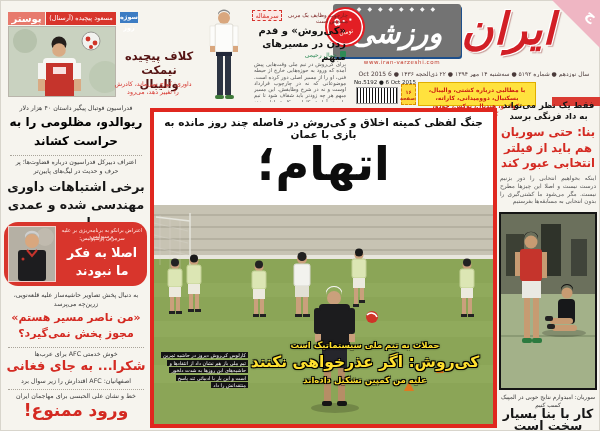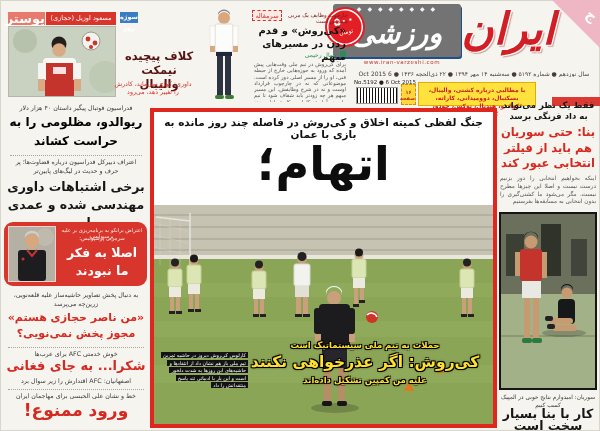--- a/index.html
+++ b/index.html
@@ -45,22 +45,22 @@
   <div class="abs ctr b" style="left:401px;top:84px;width:15px;height:21px;background:#ffd83d;border:1px dashed #d98e00;
               color:#c42a10;font-size:5px;line-height:6px;padding-top:4px;">۱۶ صفحه</div>
   <div class="abs ctr b" style="left:418px;top:82px;width:118px;height:24px;background:#ffe23e;border:1px solid #e0ae00;
               color:#cc1d10;font-size:6px;line-height:8px;padding:3px 4px;">با مطالبی درباره کشتی، والیبال، بسکتبال، دوومیدانی، کاراته، تکواندو، هندبال، بوکس، جودو، کوهنوردی و...</div>
 
   <div class="abs" style="left:552px;top:0;width:48px;height:48px;background:#efb6c3;
               clip-path:polygon(0 0,100% 0,100% 100%);"></div>
   <div class="abs b" style="left:578px;top:4px;width:20px;font-size:14px;color:#ffffff;transform:rotate(40deg);">ج</div>
   <div class="abs" style="left:552px;top:97px;width:48px;height:9px;background:#da3a31;"></div>
 
-  <div class="abs ctr b" style="left:8px;top:12px;width:37px;height:13px;background:#e77a6d;color:#fff;font-size:13px;line-height:13px;">پوستر</div>
-  <div class="abs ctr" style="left:46px;top:12px;width:70px;height:13px;background:#d8352c;color:#fff;font-size:6.5px;line-height:13px;">مسعود اوزیل (حجازی)</div>
+  <div class="abs ctr b" style="left:8px;top:12px;width:37px;height:13px;background:#e77a6d;color:#fff;font-size:10px;line-height:13px;">پوستر</div>
+  <div class="abs ctr" style="left:46px;top:12px;width:70px;height:13px;background:#d8352c;color:#fff;font-size:6.5px;line-height:13px;">مسعود پیچیده (آرسنال)</div>
   <div class="abs photo" style="left:8px;top:26px;width:108px;height:71px;border:1px solid #b9b5ab;background:#c9d2c0;">
     <svg width="106" height="69" viewBox="0 0 106 69">
       <rect width="106" height="69" fill="#c9d2c0"></rect>
       <circle cx="16" cy="14" r="12" fill="#aab89f" opacity=".6"></circle>
       <circle cx="96" cy="50" r="16" fill="#b7c4ab" opacity=".6"></circle>
       <circle cx="82" cy="14" r="9" fill="#f2f2ef" stroke="#9a9a94"></circle>
       <circle cx="79" cy="12" r="2.4" fill="#cf3428"></circle>
         <circle cx="86" cy="16" r="2.4" fill="#cf3428"></circle>
         <circle cx="82" cy="20" r="2" fill="#cf3428"></circle>
       <circle cx="50" cy="17" r="7.5" fill="#241f1c"></circle>
@@ -104,39 +104,39 @@
     <span style="display:inline-block;width:6px;height:6px;background:#2e8b57;border-radius:1px;margin-left:3px;"></span><span>جمال رحیمی</span>
   </div>
   <div class="abs" style="left:254px;top:61px;width:92px;height:41px;font-size:5.3px;color:#555;line-height:6.3px;
               text-align:justify;overflow:hidden;">برای کی‌روش در تیم ملی وقت‌هایی پیش آمده که ورود به حوزه‌هایی خارج از حیطه فنی، او را از مسیر اصلی دور کرده است. موضوعاتی که نه در چارچوب قرارداد اوست و نه در شرح وظایفش. این مسیر مبهم هر چه زودتر باید شفاف شود تا تیم ملی در آرامش کامل به کارش ادامه دهد و از حاشیه‌ها دور بماند.</div>
 
   <div class="abs ctr kick" style="left:6px;top:104px;width:140px;font-size:6.3px;">فدراسیون فوتبال پیگیر داستان ۴۰ هزار دلار</div>
   <div class="abs ctr b red" style="left:6px;top:113px;width:140px;font-size:12px;line-height:19px;color:#000000;">ریوالدو، مظلومی را به حراست کشاند</div>
   <div class="abs ctr kick dotted-top" style="left:10px;top:155px;width:132px;font-size:6.3px;line-height:8.5px;">اعتراف دبیرکل فدراسیون درباره قضاوت‌ها؛ پر حرف و حدیث در لیگ‌های پایین‌تر</div>
   <div class="abs ctr b dark" style="left:6px;top:178px;width:140px;font-size:12.5px;line-height:18px;">برخی اشتباهات داوری مهندسی شده و عمدی است</div>
 
-  <div class="abs" style="left:4px;top:222px;width:143px;height:64px;background:#d8352c;border-radius:9px;">
+  <div class="abs" style="left:4px;top:222px;width:143px;height:64px;background:#d8352c;border-radius:14px;">
     <div class="abs photo" style="left:4px;top:4px;width:48px;height:56px;border:1px solid #f3d0cb;background:#b5b0a4;">
       <svg width="46" height="54" viewBox="0 0 46 54">
         <rect width="46" height="54" fill="#b5b0a4"></rect>
         <circle cx="36" cy="10" r="9" fill="#c4bfb2" opacity=".7"></circle>
         <circle cx="23" cy="14" r="7" fill="#d9a77e"></circle>
         <path d="M16 11 A7.5 7.5 0 0 1 30 11 L30 8 A8 8 0 0 0 16 8 Z" fill="#cfcfcf"></path>
         <rect x="9" y="23" width="28" height="31" rx="3" fill="#1d1d1f"></rect>
         <path d="M18 23 L23 29 L28 23" stroke="#c5342c" stroke-width="2" fill="none"></path>
         <circle cx="14" cy="32" r="1.5" fill="#c5342c"></circle>
       </svg>
     </div>
     <div class="abs ctr" style="left:56px;top:5px;width:84px;font-size:5.3px;color:#ffe9e4;">اعتراض برانکو به برنامه‌ریزی بر علیه پرسپولیس</div>
     <div class="abs ctr" style="left:56px;top:13px;width:84px;font-size:5.3px;color:#ffe9e4;">سرمربی پرسپولیس:</div>
     <div class="abs ctr b" style="left:56px;top:22px;width:84px;font-size:12.5px;color:#ffffff;line-height:18px;">اصلا به فکر ما نبودند</div>
   </div>
 
   <div class="abs ctr kick" style="left:8px;top:291px;width:136px;font-size:6.3px;line-height:8.5px;">به دنبال پخش تصاویر حاشیه‌ساز علیه قلعه‌نویی، زرین‌چه می‌پرسد</div>
-  <div class="abs ctr b" style="left:6px;top:310px;width:140px;font-size:11px;color:#d42a22;line-height:16px;">«من ناصر حجازی هستم» مجوز پخش نمی‌نویی؟</div>
+  <div class="abs ctr b" style="left:6px;top:310px;width:140px;font-size:11px;color:#d42a22;line-height:16px;">«من ناصر مسیر هستم» مجوز پخش نمی‌گیرد؟</div>
   <div class="abs ctr kick dotted-top" style="left:8px;top:347px;width:136px;font-size:6.3px;">خوش خدمتی AFC برای عرب‌ها</div>
   <div class="abs ctr b" style="left:6px;top:358px;width:140px;font-size:13px;color:#d42a22;">شکرا... به جای فغانی</div>
   <div class="abs ctr kick" style="left:8px;top:377px;width:136px;font-size:6.3px;">اصفهانیان: AFC اقتدارش را زیر سوال برد</div>
   <div class="abs ctr kick dotted-top" style="left:8px;top:389px;width:136px;font-size:6.3px;">خط و نشان علی الحبسی برای مهاجمان ایران</div>
   <div class="abs ctr b" style="left:6px;top:400px;width:140px;font-size:17px;color:#d42a22;">ورود ممنوع!</div>
 
   <div class="abs" style="left:150px;top:108px;width:347px;height:320px;border:4px solid #e0271f;background:#fff;">
     <div class="abs ctr b" style="left:0;top:4px;width:339px;font-size:10.5px;color:#111;">جنگ لفظی کمیته اخلاق و کی‌روش در فاصله چند روز مانده به بازی با عمان</div>
     <div class="abs ctr b" style="left:0;top:16px;width:339px;font-size:46px;color:#0d0d0d;line-height:72px;letter-spacing:-1px;">اتهام؛ پولشویی!</div>
     <div class="abs photo" style="left:0;top:93px;width:339px;height:219px;">

